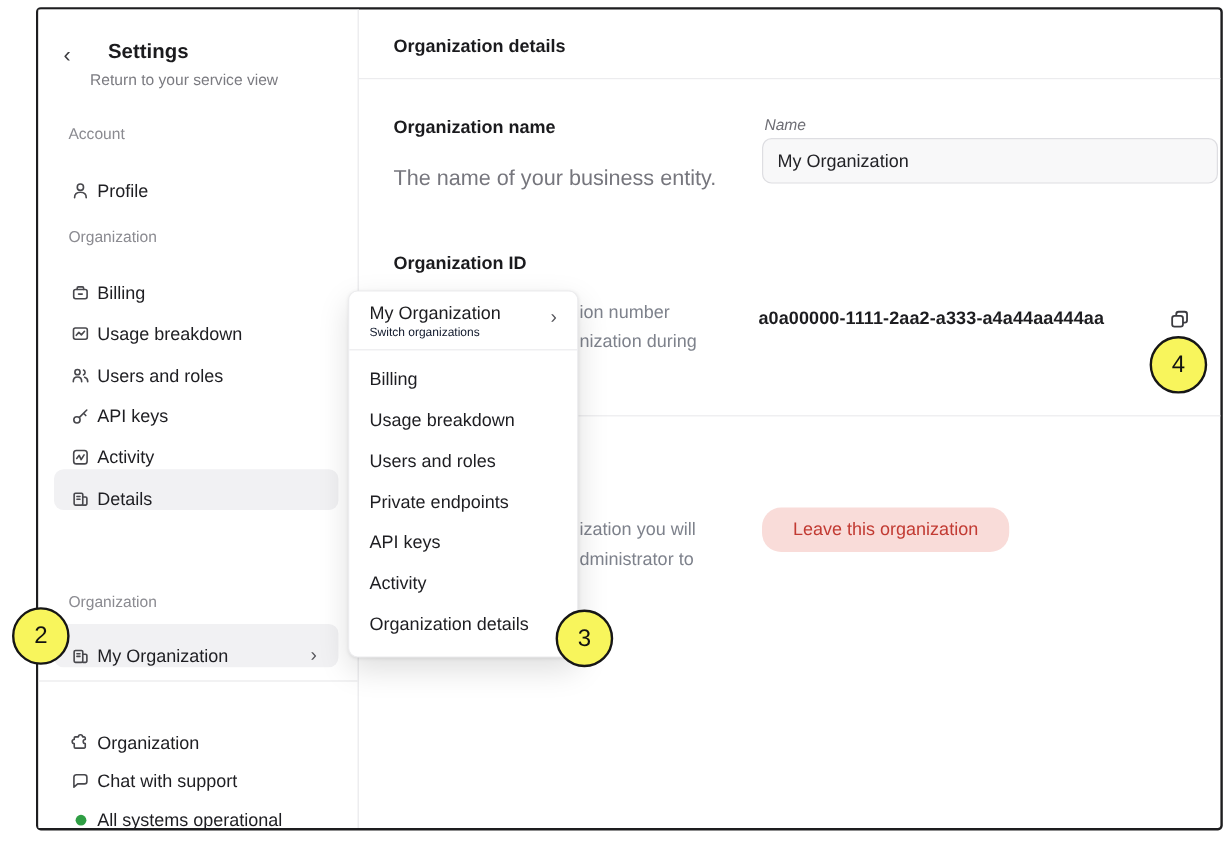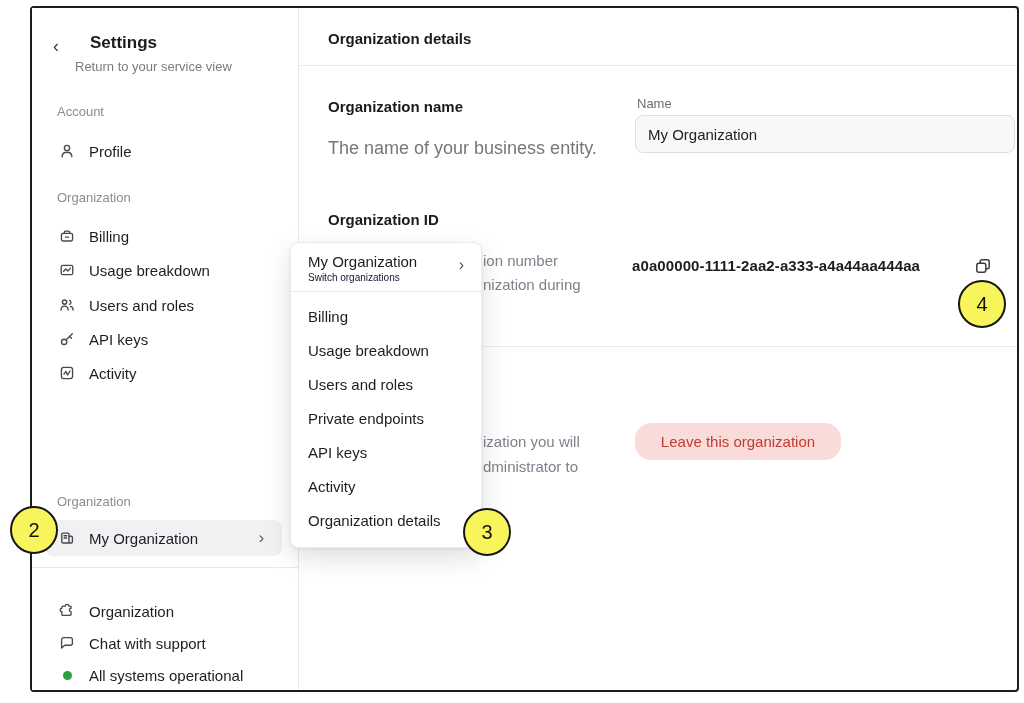--- a/index.html
+++ b/index.html
@@ -8,36 +8,36 @@
   .frame { position:absolute; left:30px; top:6px; width:989px; height:686px;
            border:2px solid #1d1d1f; border-radius:4px; background:#fff; }
 
   
   .sidebar { position:absolute; left:0; top:0; bottom:0; width:267px;
              border-right:1px solid #e9e9eb; background:#fff; }
   .back-chev { position:absolute; left:21px; top:28px; font-size:18px; color:#3c3c40; cursor:pointer; }
   .sb-title { position:absolute; left:58px; top:25px; font-size:17px; font-weight:700; color:#1b1b1e; }
   .sb-sub   { position:absolute; left:43px; top:51px; font-size:13px; color:#7b7b81; }
   .slabel { position:absolute; left:25px; font-size:13px; color:#8b8b91; }
-  .srow { position:absolute; left:0; right:0; height:34px; display:flex; align-items:center;
-          padding-left:26px; gap:13px; font-size:15px; color:#1e1e22; cursor:pointer; }
+  .srow { position:absolute; left:0; right:0; height:34px; display:flex; align-items:flex-end;
+          padding-left:26px; gap:5px; font-size:15px; color:#1e1e22; cursor:pointer; }
   .srow.hl { left:13px; right:16px; padding-left:13px; background:#f1f1f3; border-radius:8px; }
   .icon18 { width:18px; height:18px; flex:0 0 18px; color:#48484d; }
   .icon18 svg { display:block; width:100%; height:100%; }
   .row-chev { margin-left:auto; margin-right:18px; font-size:16px; color:#55555a; }
   .sdivider { position:absolute; left:0; right:0; top:559px; height:1px; background:#e9e9eb; }
   .status-dot { width:9px; height:9px; border-radius:50%; background:#2f9e44; margin:auto; }
 
   
   .main-title { position:absolute; left:296px; top:22px; font-size:15px; font-weight:700; color:#1b1b1e; }
   .hdiv { position:absolute; left:267px; right:0; height:1px; background:#ececee; z-index:1; }
   .sec-head { position:absolute; left:296px; font-size:15px; font-weight:700; color:#1b1b1e; }
   .sec-desc { position:absolute; left:296px; font-size:18px; color:#76767d; }
   .frag { position:absolute; left:451px; font-size:15px; color:#7e828c; line-height:25px; z-index:0; }
-  .field-label { position:absolute; left:605px; top:88px; font-size:13px; color:#6e6e75; }
+  .field-label { position:absolute; left:605px; top:88px; font-size:13px; color:#6e6e75;font-style:italic; }
   .name-input { position:absolute; left:603px; top:107px; width:380px; height:38px;
                 background:#f8f8f9; border:1px solid #dedee2; border-radius:8px;
                 font-size:15px; color:#232327; padding:0 12px;
                 font-family:"Liberation Sans", sans-serif; }
   .org-id { position:absolute; left:600px; top:249px; font-size:15px; font-weight:700;
             letter-spacing:.1px; color:#1d1d20; }
   .copy-btn { position:absolute; left:941px; top:248px; width:20px; height:20px;
               background:none; border:none; cursor:pointer; color:#3b3b40; padding:0; }
   .copy-btn svg { display:block; width:100%; height:100%; }
   .leave-btn { position:absolute; left:603px; top:415px; width:206px; height:37px;
@@ -133,20 +133,30 @@
     <div class="srow" style="top:348px">
       <span class="icon18">
         <svg viewBox="0 0 20 20" fill="none" stroke="currentColor" stroke-width="1.5" stroke-linecap="round" stroke-linejoin="round">
           <rect x="3.8" y="3.8" width="12.4" height="12.4" rx="2.5"></rect>
             <polyline points="6.6,11.2 8.9,8.3 10.7,12.2 13.4,7.8"></polyline>
         </svg>
         </span>
       <span>Activity</span>
     </div>
 
+    <div class="srow hl" style="top:383px">
+      <span class="icon18">
+        <svg viewBox="0 0 20 20" fill="none" stroke="currentColor" stroke-width="1.5" stroke-linecap="round" stroke-linejoin="round">
+          <rect x="4.2" y="4.5" width="8" height="11" rx="1.2"></rect>
+            <path d="M12.2,8 h2.6 a1.2,1.2 0 0 1 1.2,1.2 v5.1 a1.2,1.2 0 0 1 -1.2,1.2 h-2.6"></path>
+            <path d="M6.8,7.5 h2.8 M6.8,10 h2.8"></path>
+        </svg>
+        </span>
+      <span>Details</span>
+    </div>
 
     <div class="slabel" style="top:486px">Organization</div>
 
     <div class="srow hl" style="top:512px; height:36px">
       <span class="icon18">
         <svg viewBox="0 0 20 20" fill="none" stroke="currentColor" stroke-width="1.5" stroke-linecap="round" stroke-linejoin="round">
           <rect x="4.2" y="4.5" width="8" height="11" rx="1.2"></rect>
             <path d="M12.2,8 h2.6 a1.2,1.2 0 0 1 1.2,1.2 v5.1 a1.2,1.2 0 0 1 -1.2,1.2 h-2.6"></path>
             <path d="M6.8,7.5 h2.8 M6.8,10 h2.8"></path>
         </svg>

